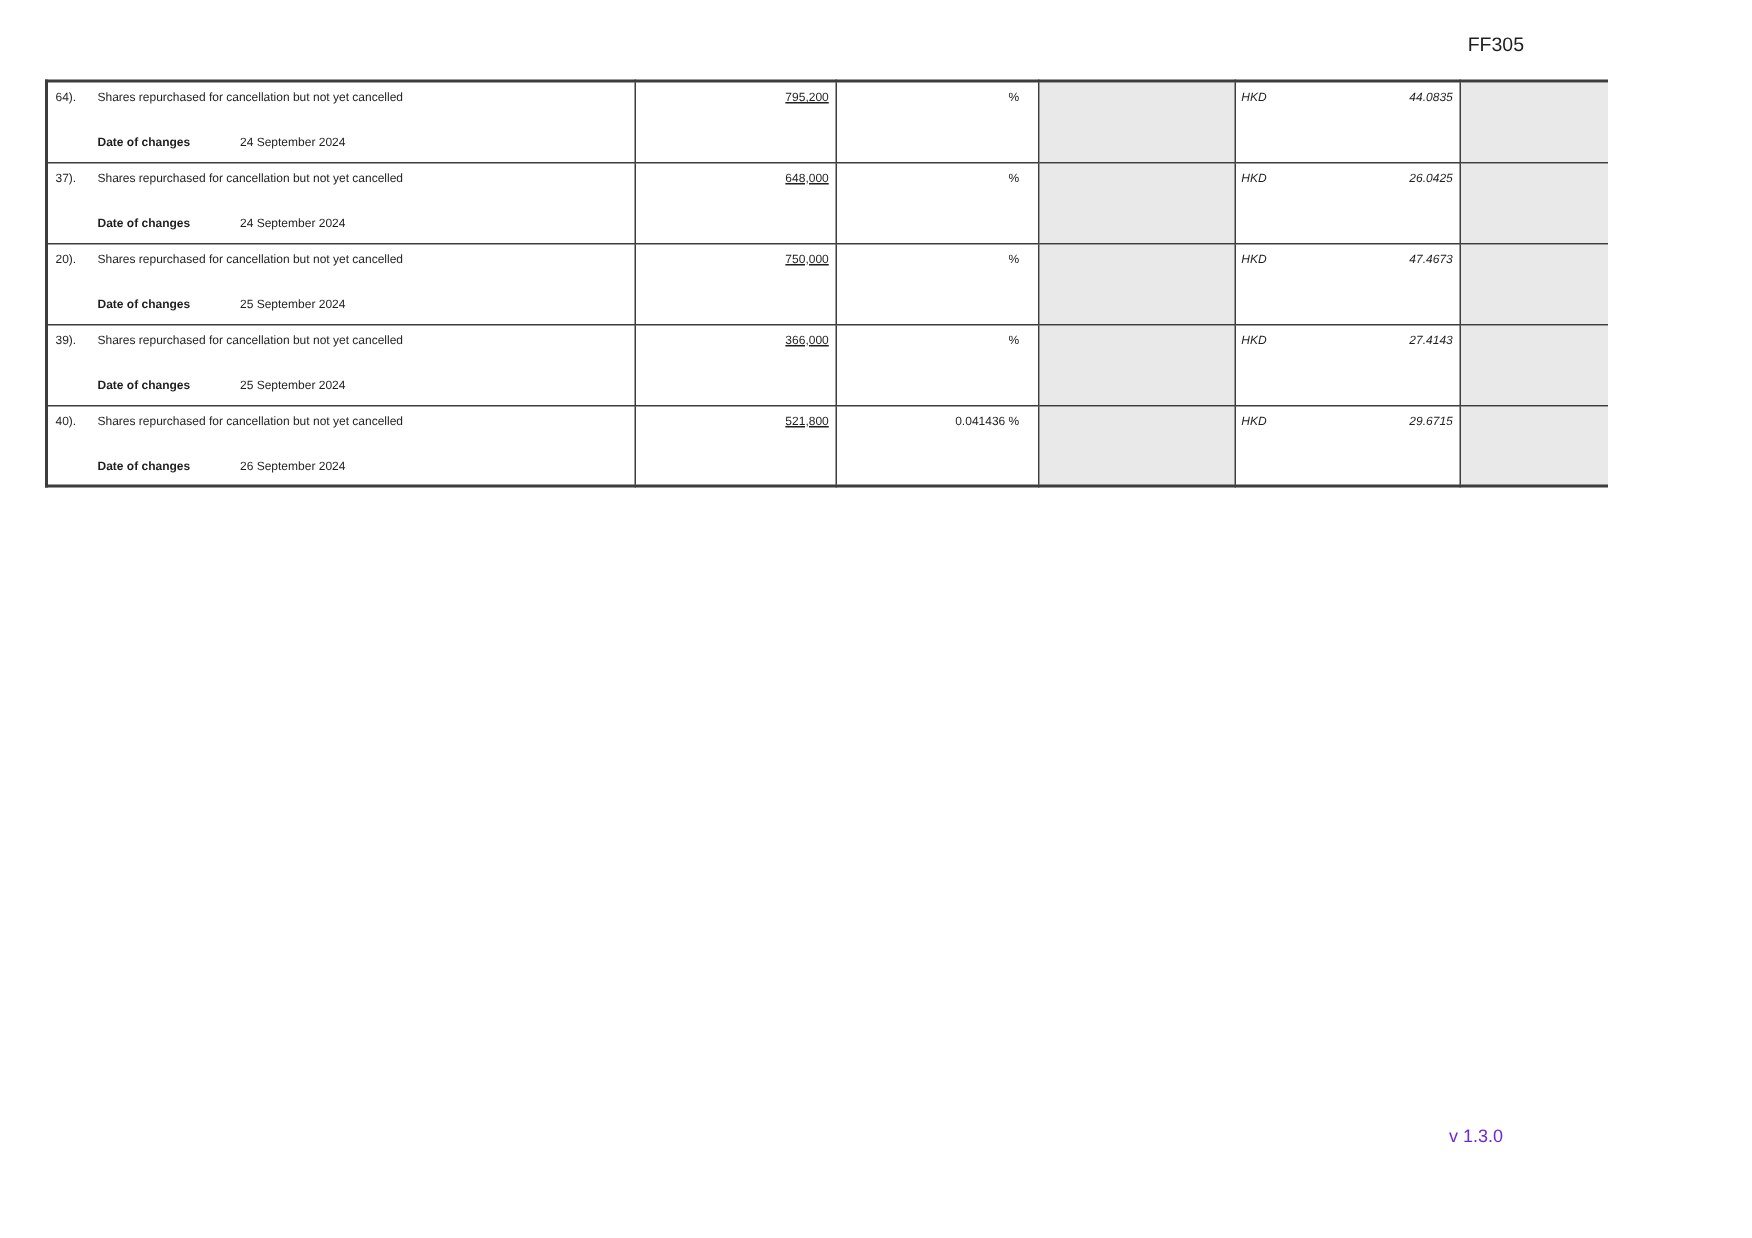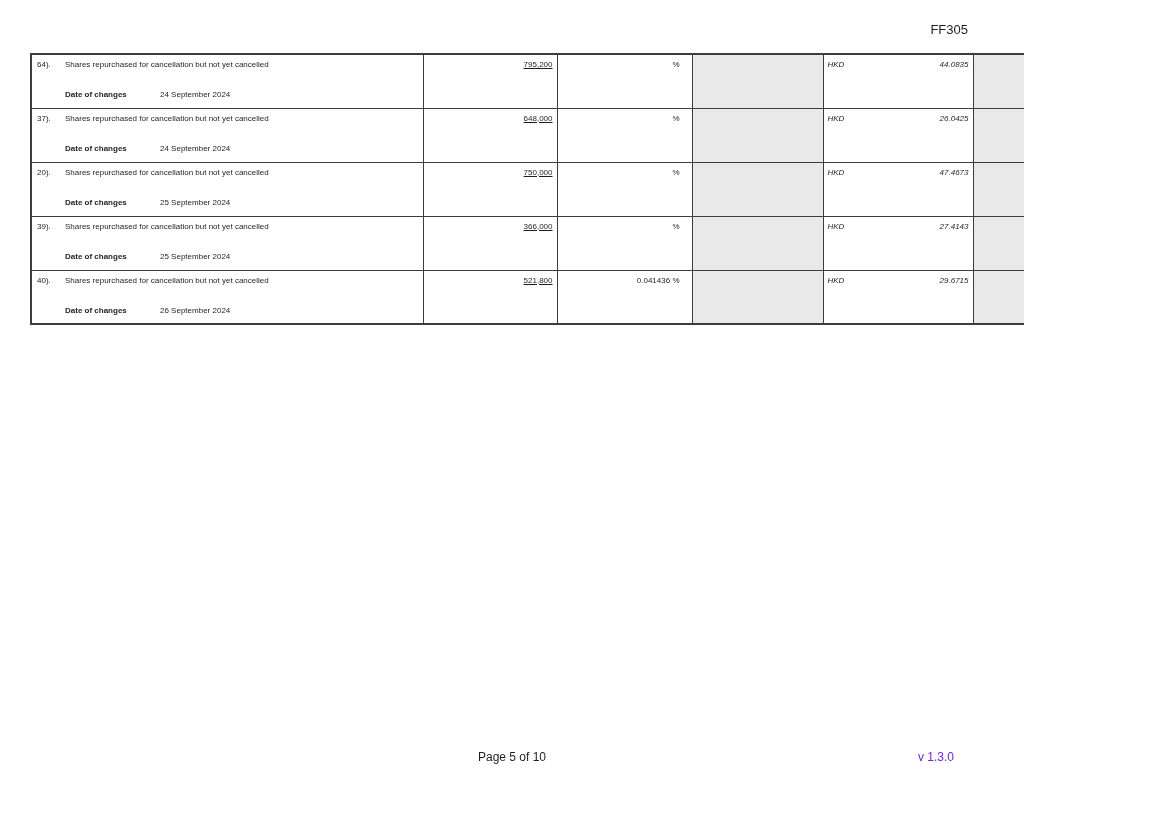--- a/index.html
+++ b/index.html
@@ -8,20 +8,21 @@
     background: #ffffff;
   }
   .page {
     position: relative;
     width: 1024px;
     height: 825px;
     background: #ffffff;
     font-family: "Liberation Sans", sans-serif;
     color: #1f1f1f;
     overflow: hidden;
+    padding-left: 48px;
   }
   .form-code {
     position: absolute;
     top: 22px;
     right: 56px;
     font-size: 13px;
     color: #1f1f1f;
   }
   table.disclosure {
     position: absolute;
@@ -217,16 +218,15 @@
             <span class="cur">HKD</span>
             <span class="price">29.6715</span>
           </div>
         </td>
         <td class="c-gray"></td>
       </tr>
 
     </tbody>
   </table>
 
-  <div class="footer-page">Page 5 of 10</div>
   <div class="footer-version">v 1.3.0</div>
 
 </div>
 
 </body></html>

